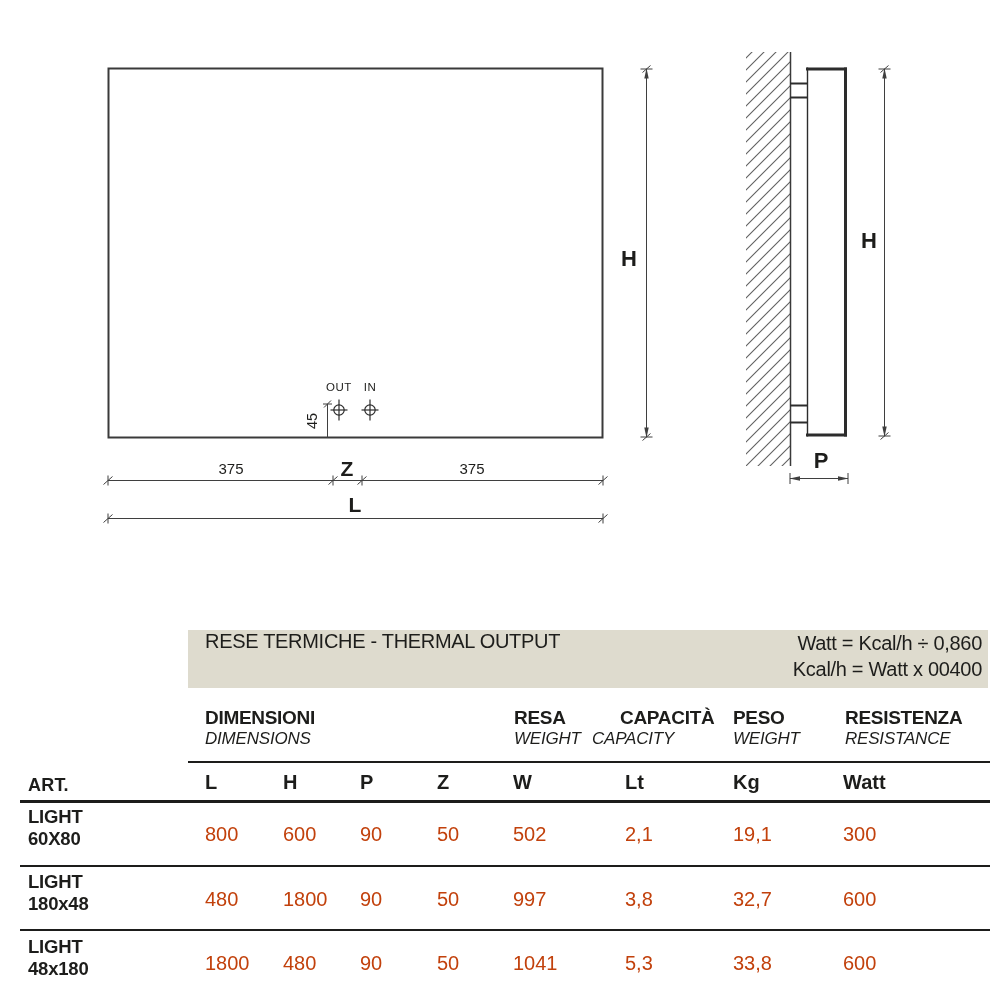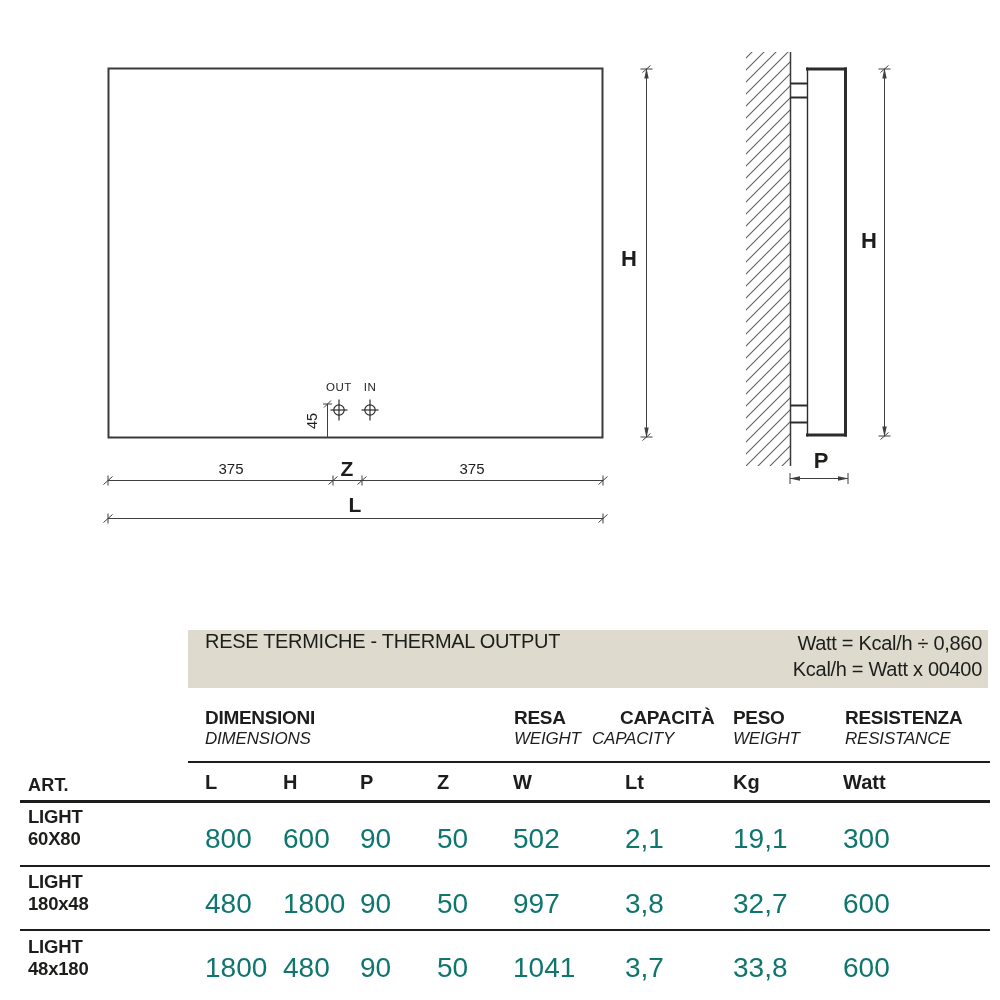--- a/index.html
+++ b/index.html
@@ -15,21 +15,21 @@
   .band-title2{font-size:18.5px;font-weight:bold;letter-spacing:-0.2px;margin-top:2px;}
   .band-right{text-align:right;font-size:20px;line-height:26px;letter-spacing:-0.3px;}
   
   .grp-it{position:absolute;top:707px;font-size:19px;font-weight:bold;letter-spacing:-0.3px;white-space:nowrap;}
   .grp-en{position:absolute;top:729px;font-size:17px;font-style:italic;letter-spacing:-0.2px;white-space:nowrap;}
   .rule-thin{position:absolute;height:2px;background:#1d1d1b;}
   .rule-thick{position:absolute;height:3px;background:#1d1d1b;}
   .colhead{position:absolute;top:771px;font-size:20px;font-weight:bold;}
   .art-head{position:absolute;left:28px;top:775px;font-size:18px;font-weight:bold;letter-spacing:0.2px;}
   .row-label{position:absolute;left:28px;font-size:18.5px;font-weight:bold;line-height:22px;letter-spacing:-0.2px;}
-  .cell{position:absolute;font-size:28px;color:#0f766e;white-space:nowrap;}
+  .cell{position:absolute;font-size:20px;color:#c2410c;white-space:nowrap;}
   
   .cL{left:205px;} .cH{left:283px;} .cP{left:360px;} .cZ{left:437px;}
   .cW{left:513px;} .cLt{left:625px;} .cKg{left:733px;} .cWatt{left:843px;}
   .r1{top:823px;} .r2{top:888px;} .r3{top:952px;}
 </style>
 </head>
 <body>
 
 <div class="page">
 
@@ -207,17 +207,17 @@
 
   <div class="row-label" style="top:936px;">
     <div>LIGHT</div>
     <div>48x180</div>
   </div>
   <div class="cell r3 cL">1800</div>
   <div class="cell r3 cH">480</div>
   <div class="cell r3 cP">90</div>
   <div class="cell r3 cZ">50</div>
   <div class="cell r3 cW">1041</div>
-  <div class="cell r3 cLt">3,7</div>
+  <div class="cell r3 cLt">5,3</div>
   <div class="cell r3 cKg">33,8</div>
   <div class="cell r3 cWatt">600</div>
 
 </div>
 
 </body></html>

